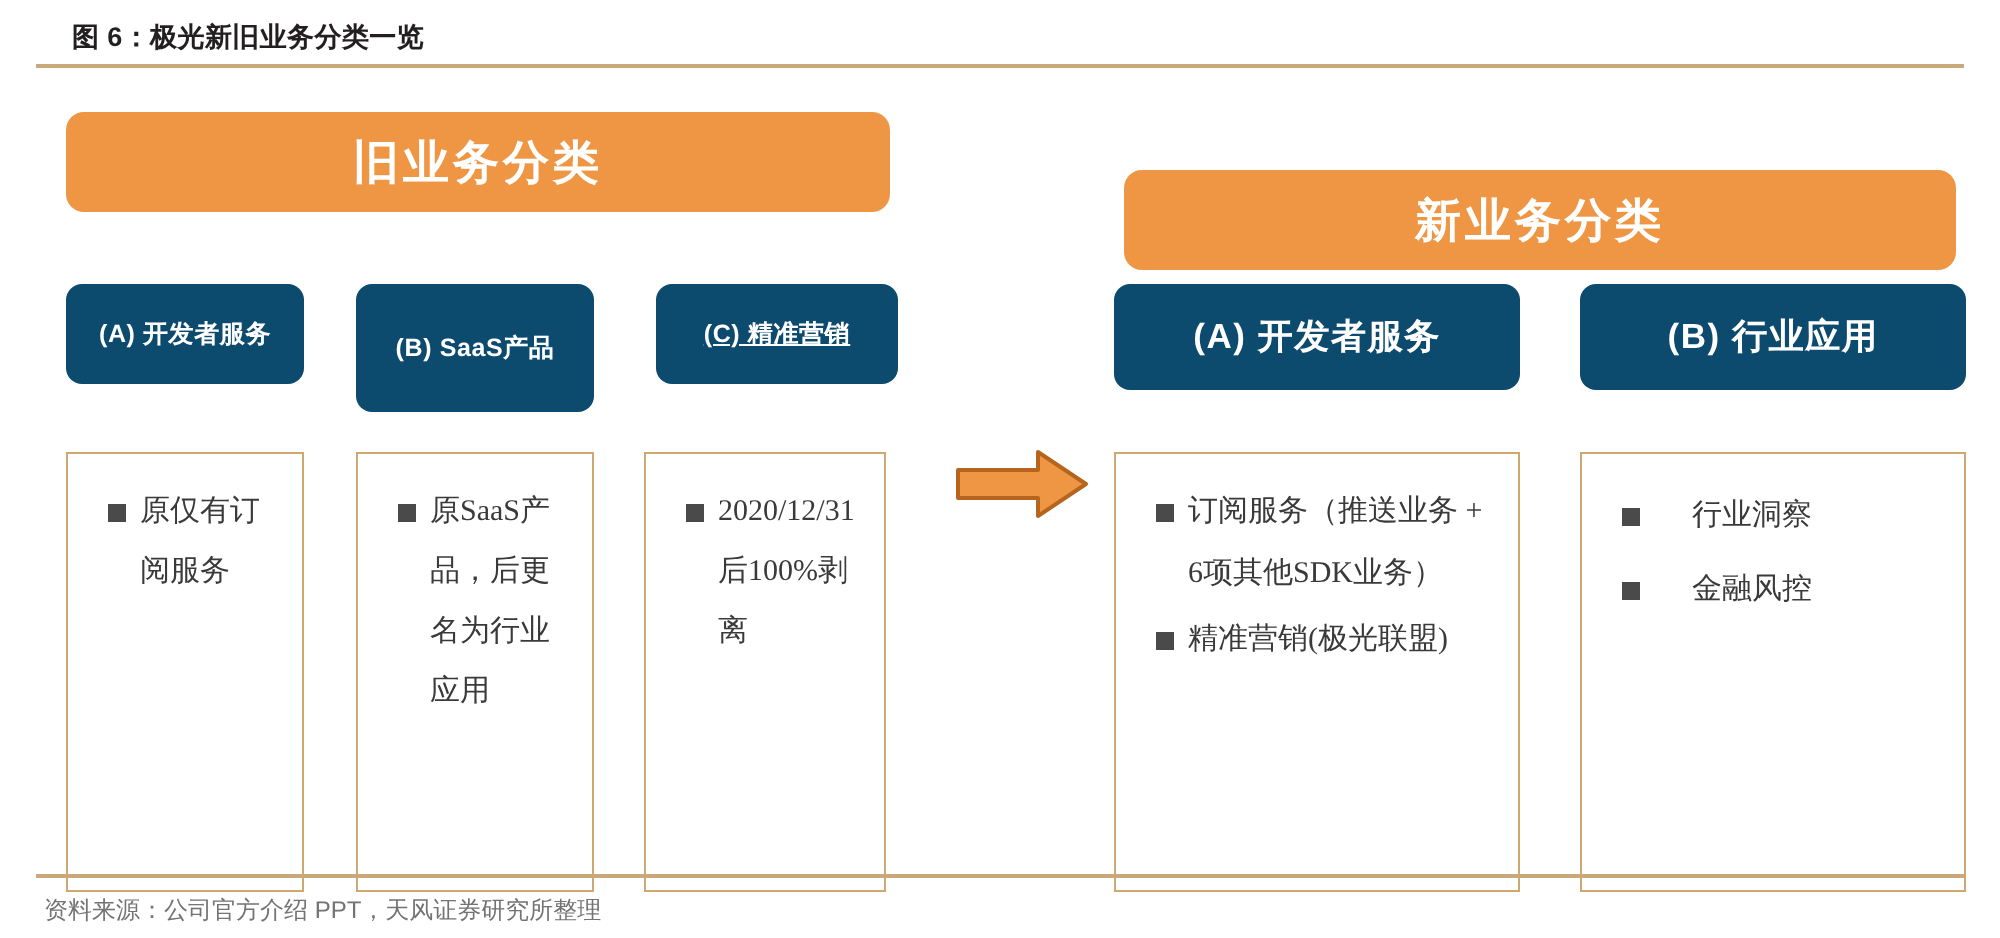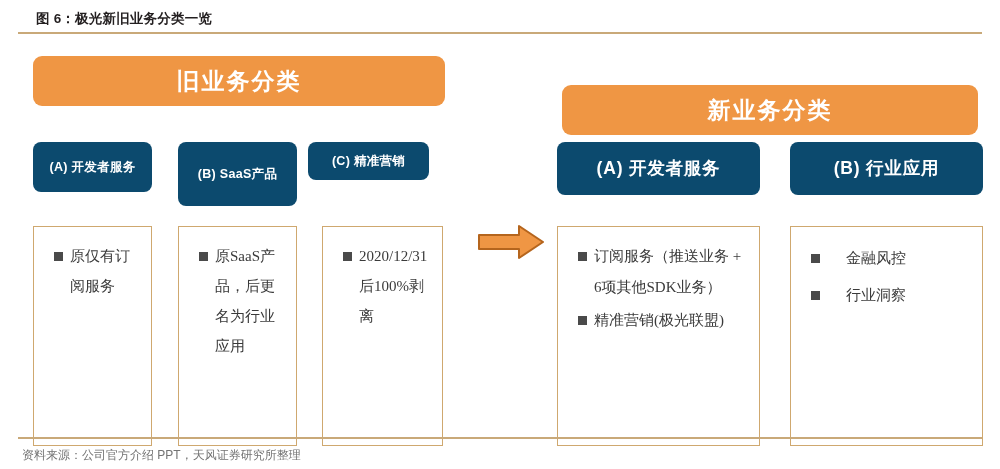--- a/index.html
+++ b/index.html
@@ -64,21 +64,21 @@
     text-align: center;
     line-height: 1.2;
     padding: 0 6px;
     box-sizing: border-box;
   }
   .sub-header.small { font-size: 12.5px; letter-spacing: 0.3px; }
   .sub-header.big   { font-size: 17.5px; letter-spacing: 0.8px; }
 
   #sub-old-a { left: 33px;  top: 142px; width: 119px; height: 50px; }
   #sub-old-b { left: 178px; top: 142px; width: 119px; height: 64px; text-align: center; }
-  #sub-old-c { left: 308px; top: 142px; width: 121px; height: 38px; }
+  #sub-old-c { left: 328px; top: 142px; width: 121px; height: 50px; text-decoration: underline; }
   #sub-new-a { left: 557px; top: 142px; width: 203px; height: 53px; }
   #sub-new-b { left: 790px; top: 142px; width: 193px; height: 53px; }
 
   .content-box {
     position: absolute;
     background: #ffffff;
     border: 1.5px solid #cfa86f;
     box-sizing: border-box;
     top: 226px;
     height: 220px;
@@ -192,22 +192,22 @@
   </div>
   <div class="bullet-item">
     <span class="bullet-mark"></span>
     <span class="bullet-text">精准营销(极光联盟)</span>
   </div>
 </div>
 
 <div class="content-box" id="box-new-b">
   <div class="bullet-item">
     <span class="bullet-mark"></span>
+    <span class="bullet-text">行业洞察</span>
+  </div>
+  <div class="bullet-item">
+    <span class="bullet-mark"></span>
     <span class="bullet-text">金融风控</span>
-  </div>
-  <div class="bullet-item">
-    <span class="bullet-mark"></span>
-    <span class="bullet-text">行业洞察</span>
   </div>
 </div>
 
 <div id="footer-rule"></div>
 <div id="source-note">资料来源：公司官方介绍 PPT，天风证券研究所整理</div>
 
 </body></html>

